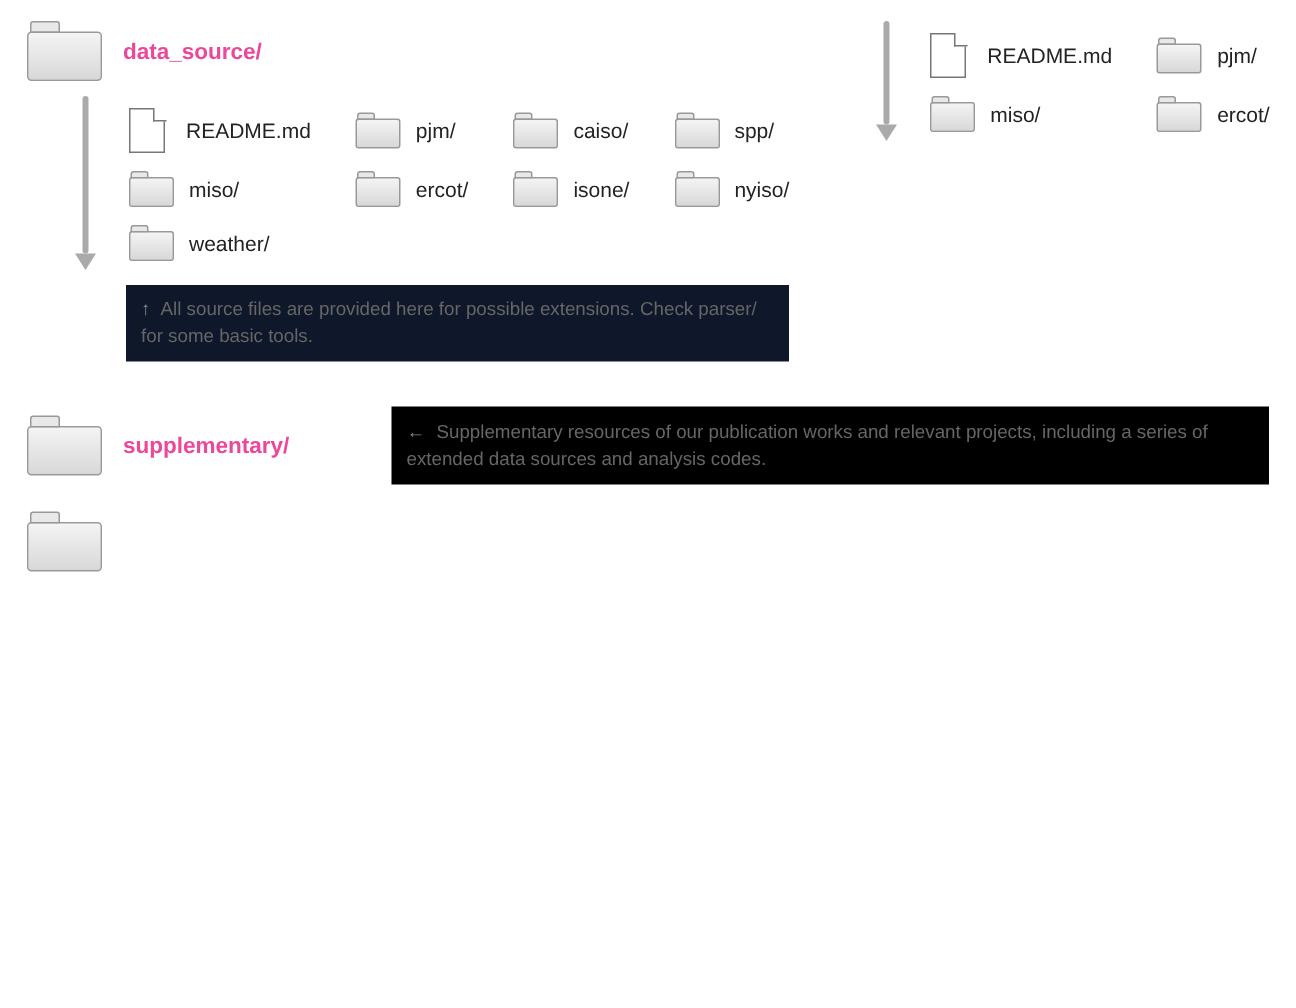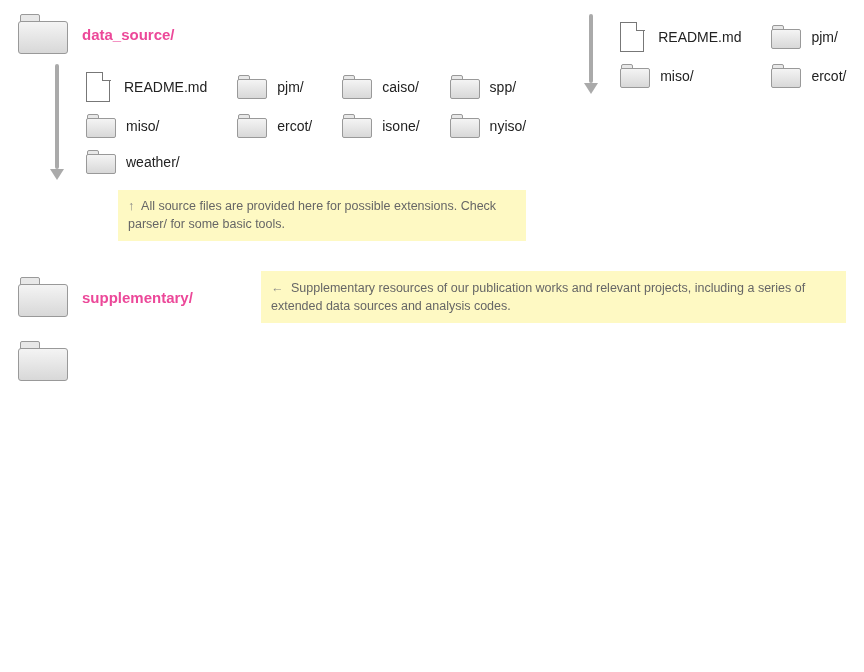--- a/index.html
+++ b/index.html
@@ -144,22 +144,22 @@
   .item {
     display: flex;
     align-items: center;
     gap: 10px;
   }
   .item .label {
     font-size: 14px;
     color: #222;
   }
   .note-box {
-    background: #fef9c3;
-    margin-left: 100px;
+    background: #0f172a;
+    margin-left: 66px;
     margin-top: 10px;
     padding: 8px 10px;
     font-size: 12.5px;
     color: #666;
     line-height: 1.4;
   }
   .note-box .up-arrow {
     display: inline-block;
     margin-right: 4px;
     color: #888;
@@ -176,21 +176,21 @@
     margin-bottom: 18px;
   }
   .bottom-row .title {
     font-weight: bold;
     font-size: 15px;
     color: #ec4899;
     width: 165px;
     flex-shrink: 0;
   }
   .desc-box {
-    background: #fef9c3;
+    background: #000000;
     padding: 8px 10px;
     font-size: 12.5px;
     color: #666;
     line-height: 1.45;
     flex: 1;
   }
   .desc-box .left-arrow {
     display: inline-block;
     margin-right: 4px;
     color: #888;

